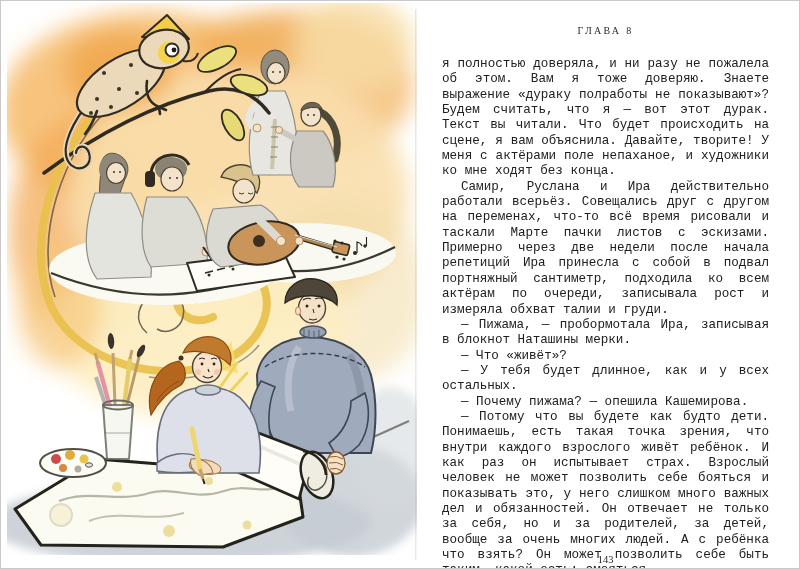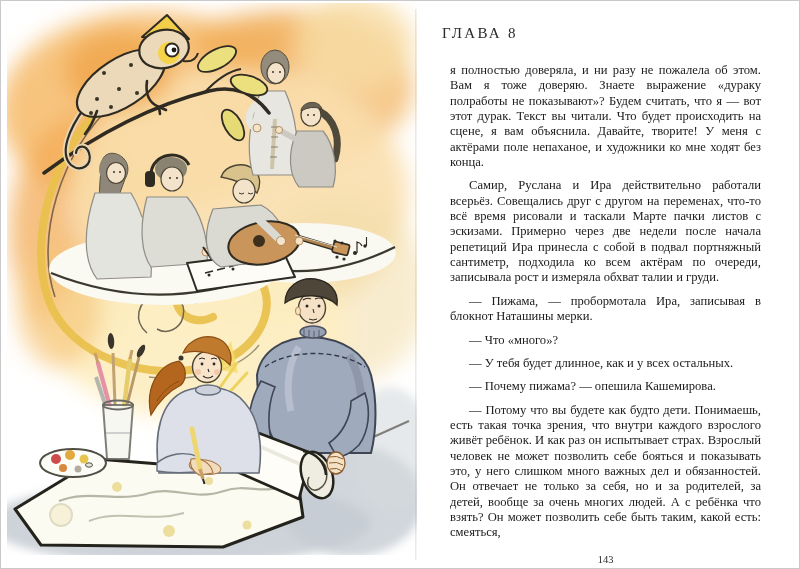--- a/index.html
+++ b/index.html
@@ -9,25 +9,25 @@
     font-family:"Liberation Serif", serif;
   }
   .gutter {
     position:absolute; left:414px; top:8px; height:551px; width:2px;
     background:linear-gradient(to right, rgba(150,150,150,0.25), rgba(150,150,150,0.05));
   }
   .left-page { position:absolute; left:6px; top:2px; width:410px; height:552px; }
   .left-page svg { display:block; }
   .right-page { position:absolute; left:441px; top:24px; width:327px; color:#202020; }
   .chapter-header {
-    text-align:left; font-size:15px; letter-spacing:2.3px;
+    text-align:center; font-size:10px; letter-spacing:2.3px;
     color:#2a2a2a; margin:0 0 21px 0; font-weight:normal;
   }
   .body-text { font-size:12.6px; line-height:15.35px; text-align:justify; }
-  .body-text p { margin:8px; text-indent:19px; }
+  .body-text p { margin:0; text-indent:19px;font-family:Liberation Mono, monospace; }
   .body-text p.no-indent { text-indent:0; }
   .page-number {
     position:absolute; left:441px; top:553px; width:327px;
     text-align:center; font-size:10.5px; color:#2a2a2a;
   }
 </style>
 </head>
 <body>
 
 <div class="spread">
@@ -290,21 +290,21 @@
   </div>
 
   <div class="gutter"></div>
 
   <div class="right-page">
     <div class="chapter-header">ГЛАВА 8</div>
     <div class="body-text">
       <p class="no-indent">я полностью доверяла, и ни разу не пожалела об этом. Вам я тоже доверяю. Знаете выражение «дураку полработы не показывают»? Будем считать, что я — вот этот дурак. Текст вы читали. Что будет происходить на сцене, я вам объяснила. Давайте, творите! У меня с актёрами поле непаханое, и художники ко мне ходят без конца.</p>
       <p>Самир, Руслана и Ира действительно работали всерьёз. Совещались друг с другом на переменах, что-то всё время рисовали и таскали Марте пачки листов с эскизами. Примерно через две недели после начала репетиций Ира принесла с собой в подвал портняжный сантиметр, подходила ко всем актёрам по очереди, записывала рост и измеряла обхват талии и груди.</p>
       <p>— Пижама, — пробормотала Ира, записывая в блокнот Наташины мерки.</p>
-      <p>— Что «много»?</p>
+      <p>— Что «живёт»?</p>
       <p>— У тебя будет длинное, как и у всех остальных.</p>
       <p>— Почему пижама? — опешила Кашемирова.</p>
       <p>— Потому что вы будете как будто дети. Понимаешь, есть такая точка зрения, что внутри каждого взрослого живёт ребёнок. И как раз он испытывает страх. Взрослый человек не может позволить себе бояться и показывать это, у него слишком много важных дел и обязанностей. Он отвечает не только за себя, но и за родителей, за детей, вообще за очень многих людей. А с ребёнка что взять? Он может позволить себе быть таким, какой есть: смеяться,</p>
     </div>
   </div>
   <div class="page-number">143</div>
 
 </div>
 
 </body></html>

